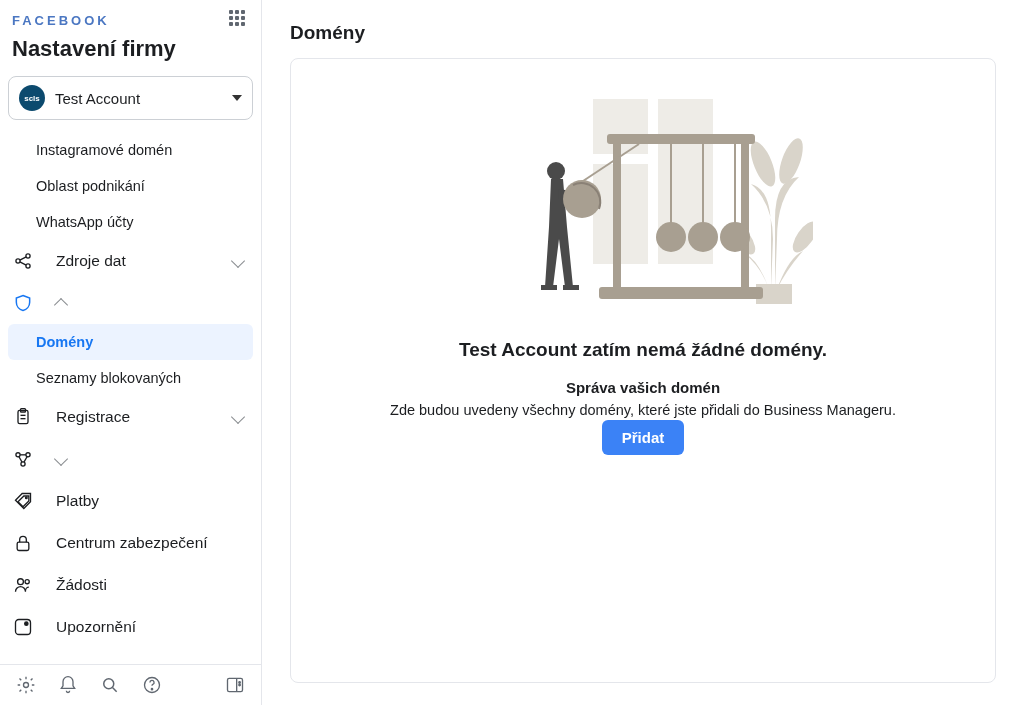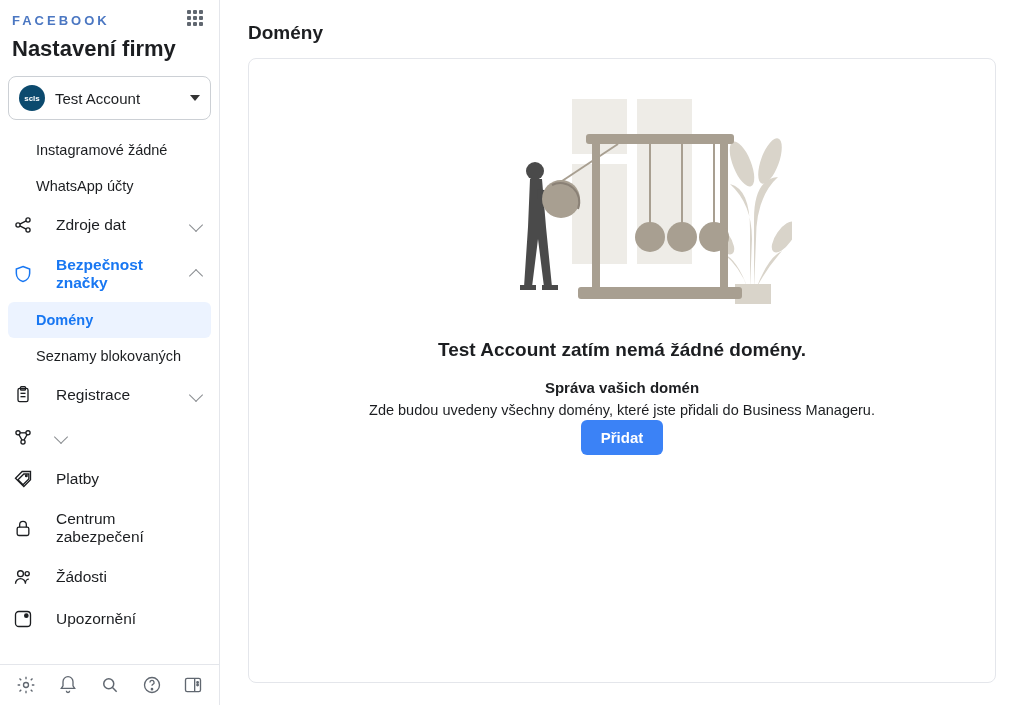--- a/index.html
+++ b/index.html
@@ -6,21 +6,21 @@
   body {
     font-family: -apple-system, BlinkMacSystemFont, "Segoe UI", Helvetica, Arial, sans-serif;
     background: #fff;
     width: 1024px;
     height: 705px;
     overflow: hidden;
     display: flex;
     color: #1c1e21;
   }
   .sidebar {
-    width: 220px;
+    width: 262px;
     height: 100%;
     border-right: 1px solid #e4e6eb;
     display: flex;
     flex-direction: column;
     padding: 10px 0 0 0;
   }
   .sidebar-header {
     padding: 0 12px 4px 12px;
   }
   .brand-row {
@@ -214,21 +214,22 @@
 
   <div class="account-select">
     <div class="account-left">
       <div class="account-avatar">scls</div>
       <div class="account-name">Test Account</div>
     </div>
     <div class="caret-down"></div>
   </div>
 
   <div class="nav-scroll">
-    <div class="nav-subitem">Instagramové žádné</div>
+    <div class="nav-subitem">Instagramové domén</div>
+    <div class="nav-subitem">Oblast podnikání</div>
     <div class="nav-subitem">WhatsApp účty</div>
 
     <div class="nav-group">
       <span class="nav-icon">
         <svg width="20" height="20" viewBox="0 0 24 24" fill="none" stroke="currentColor" stroke-width="1.6">
             <circle cx="6" cy="12" r="2.5"></circle>
             <circle cx="18" cy="6" r="2.5"></circle>
             <circle cx="18" cy="18" r="2.5"></circle>
             <line x1="8.2" y1="11" x2="15.8" y2="7"></line>
             <line x1="8.2" y1="13" x2="15.8" y2="17"></line>
@@ -237,21 +238,20 @@
       <span class="label">Zdroje dat</span>
       <span class="chevron"></span>
     </div>
 
     <div class="nav-group accent">
       <span class="nav-icon">
         <svg width="20" height="20" viewBox="0 0 24 24" fill="none" stroke="currentColor" stroke-width="1.8">
             <path d="M12 3 L20 6 V11 C20 16 16.5 20 12 21 C7.5 20 4 16 4 11 V6 Z"></path>
           </svg>
       </span>
-      <span class="label">Bezpečnost značky</span>
       <span class="chevron up"></span>
     </div>
     <div class="nav-subitem active">Domény</div>
     <div class="nav-subitem">Seznamy blokovaných</div>
 
     <div class="nav-group">
       <span class="nav-icon">
         <svg width="20" height="20" viewBox="0 0 24 24" fill="none" stroke="currentColor" stroke-width="1.6">
             <rect x="6" y="4" width="12" height="16" rx="2"></rect>
             <rect x="9" y="2" width="6" height="4" rx="1"></rect>

